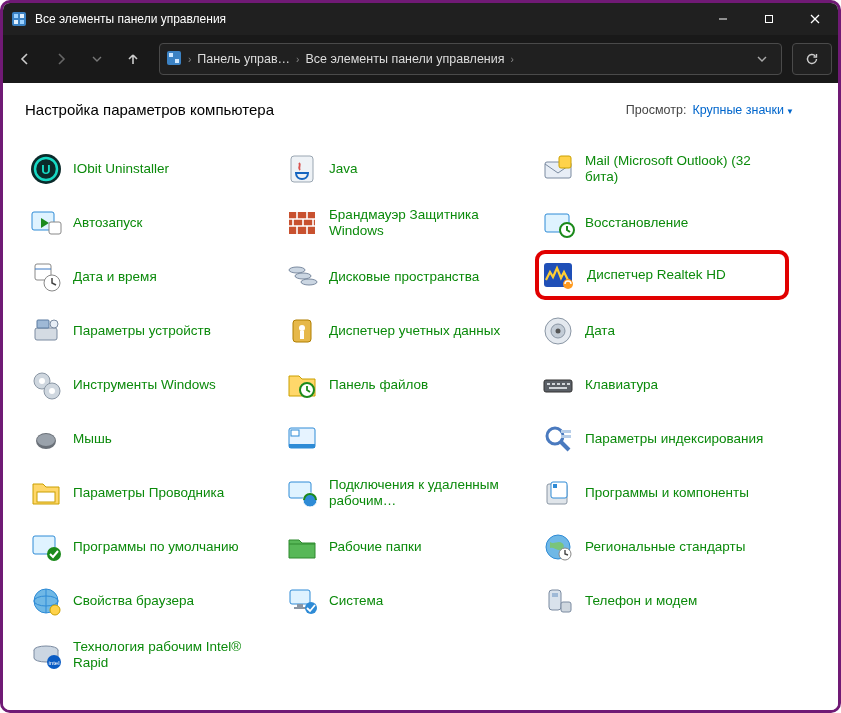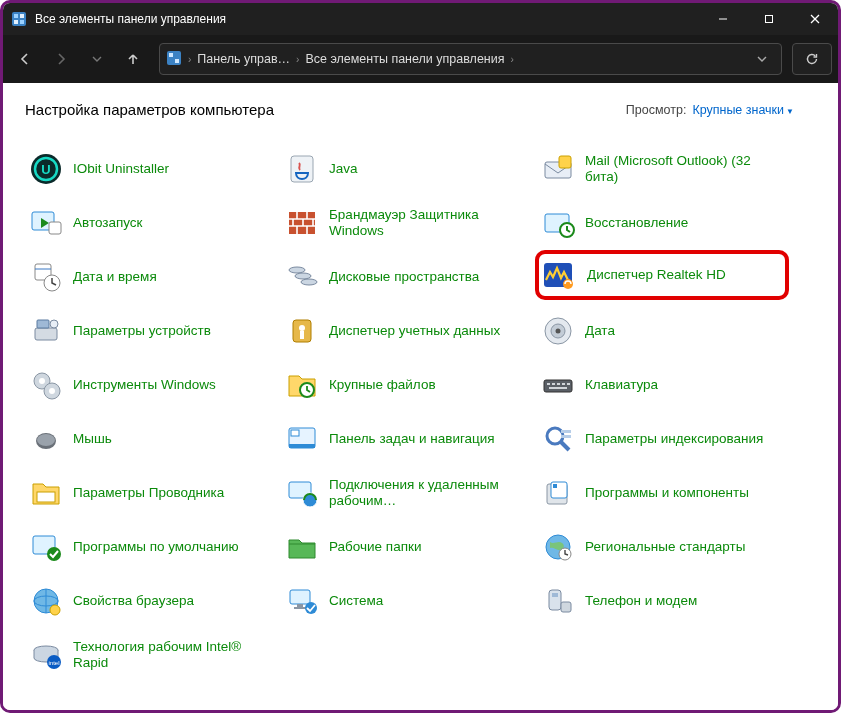--- a/index.html
+++ b/index.html
@@ -285,21 +285,21 @@
           <span class="label">Инструменты Windows</span>
         </div>
         <div class="item">
           <span class="icon">
             <svg viewBox="0 0 34 34">
               <path d="M4 8h10l3 3h13v17H4z" fill="#ffd76a" stroke="#caa000"></path>
               <circle cx="22" cy="22" r="7" fill="#fff" stroke="#1b8a1b" stroke-width="2"></circle>
               <path d="M22 18v4l3 2" fill="none" stroke="#1b8a1b" stroke-width="1.8"></path>
             </svg>
           </span>
-          <span class="label">Крупные файлов</span>
+          <span class="label">Панель файлов</span>
         </div>
         <div class="item">
           <span class="icon">
             <svg viewBox="0 0 34 34">
               <rect x="3" y="12" width="28" height="12" rx="2" fill="#5a5f66" stroke="#333"></rect>
               <g fill="#d0d4d9">
                 <rect x="6" y="15" width="3" height="2"></rect>
                 <rect x="11" y="15" width="3" height="2"></rect>
                 <rect x="16" y="15" width="3" height="2"></rect>
                 <rect x="21" y="15" width="3" height="2"></rect>
@@ -320,21 +320,20 @@
           <span class="label">Мышь</span>
         </div>
         <div class="item">
           <span class="icon">
             <svg viewBox="0 0 34 34">
               <rect x="4" y="6" width="26" height="20" rx="2" fill="#e6f3ff" stroke="#2e8bd6"></rect>
               <rect x="4" y="22" width="26" height="4" fill="#2e8bd6"></rect>
               <rect x="6" y="8" width="8" height="6" fill="#fff" stroke="#2e8bd6"></rect>
             </svg>
           </span>
-          <span class="label">Панель задач и навигация</span>
         </div>
         <div class="item">
           <span class="icon">
             <svg viewBox="0 0 34 34">
               <circle cx="14" cy="14" r="8" fill="none" stroke="#4a7abf" stroke-width="3"></circle>
               <line x1="20" y1="20" x2="28" y2="28" stroke="#4a7abf" stroke-width="4"></line>
               <rect x="20" y="8" width="10" height="3" fill="#b6cde8"></rect>
               <rect x="20" y="13" width="10" height="3" fill="#b6cde8"></rect>
             </svg>
           </span>

